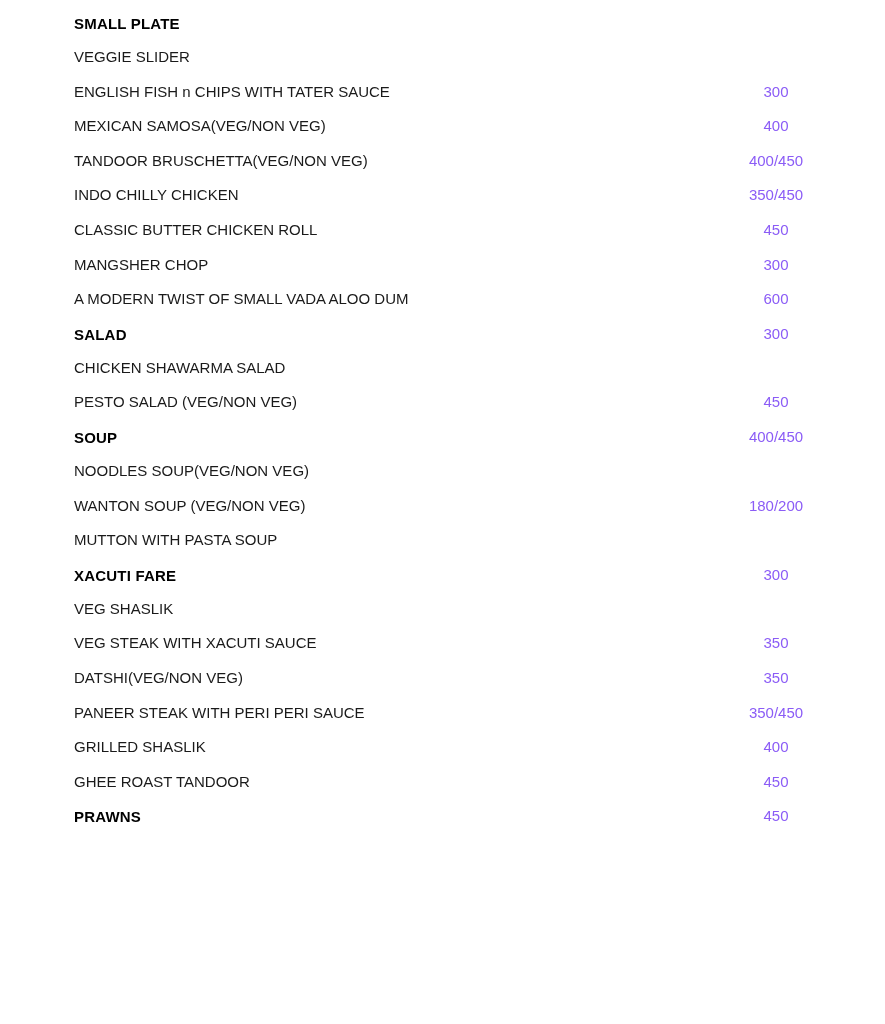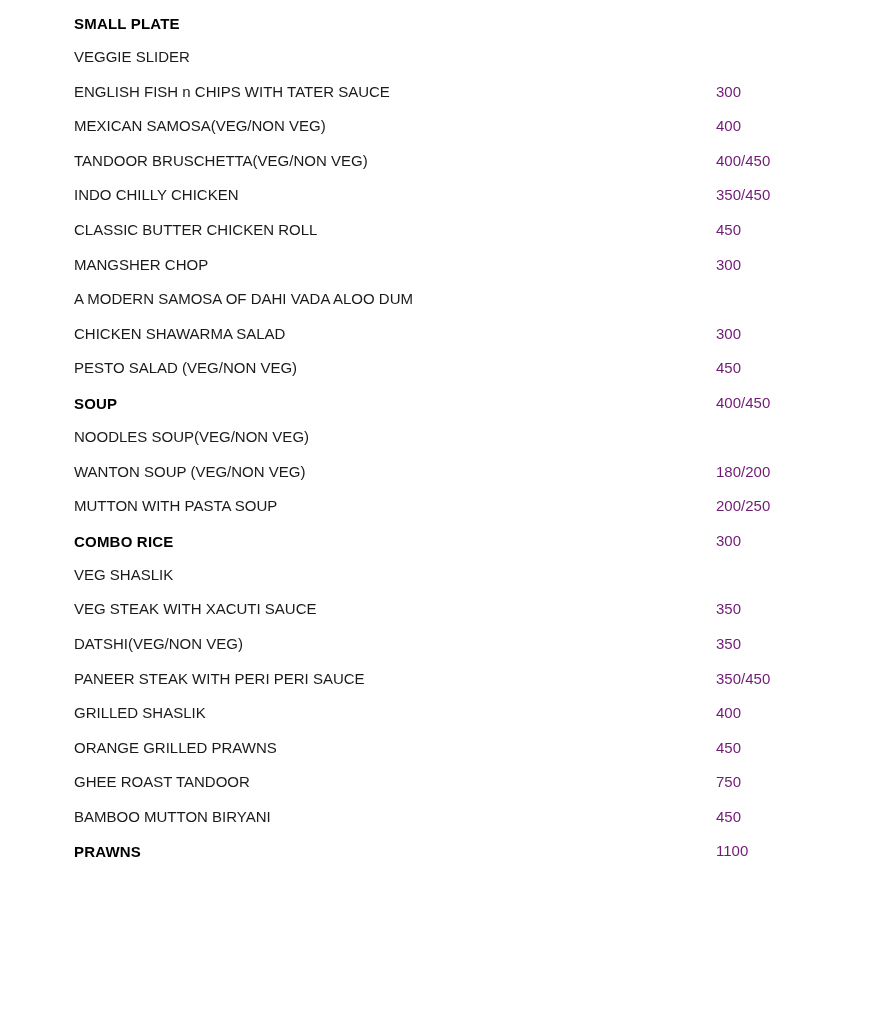--- a/index.html
+++ b/index.html
@@ -35,22 +35,23 @@
   }
   .item-name {
     font-size: 15px;
     color: #1a1a1a;
     line-height: 34.6px;
     white-space: nowrap;
   }
   .item-price {
     position: absolute;
     font-size: 15px;
-    color: #701a75;
+    color: #8b5cf6;
     line-height: 34.6px;
+    text-align: center;
     width: 120px;
   }
   .row-wrap {
     position: relative;
   }
   .price-slot {
     left: 716px;
   }
 </style>
 </head>
@@ -91,27 +92,29 @@
     <div class="row-wrap">
       <div class="item-row">
         <span class="item-name">CLASSIC BUTTER CHICKEN ROLL</span>
       </div>
       <span class="item-price price-slot">300</span>
     </div>
     <div class="row-wrap">
       <div class="item-row">
         <span class="item-name">MANGSHER CHOP</span>
       </div>
+      <span class="item-price price-slot">600</span>
     </div>
     <div class="row-wrap">
       <div class="item-row">
-        <span class="item-name">A MODERN SAMOSA OF DAHI VADA ALOO DUM</span>
+        <span class="item-name">A MODERN TWIST OF SMALL VADA ALOO DUM</span>
       </div>
       <span class="item-price price-slot">300</span>
     </div>
+    <div class="section-heading">SALAD</div>
     <div class="row-wrap">
       <div class="item-row">
         <span class="item-name">CHICKEN SHAWARMA SALAD</span>
       </div>
       <span class="item-price price-slot">450</span>
     </div>
     <div class="row-wrap">
       <div class="item-row">
         <span class="item-name">PESTO SALAD (VEG/NON VEG)</span>
       </div>
@@ -121,29 +124,28 @@
     <div class="row-wrap">
       <div class="item-row">
         <span class="item-name">NOODLES SOUP(VEG/NON VEG)</span>
       </div>
       <span class="item-price price-slot">180/200</span>
     </div>
     <div class="row-wrap">
       <div class="item-row">
         <span class="item-name">WANTON SOUP (VEG/NON VEG)</span>
       </div>
-      <span class="item-price price-slot">200/250</span>
     </div>
     <div class="row-wrap">
       <div class="item-row">
         <span class="item-name">MUTTON WITH PASTA SOUP</span>
       </div>
       <span class="item-price price-slot">300</span>
     </div>
-    <div class="section-heading">COMBO RICE</div>
+    <div class="section-heading">XACUTI FARE</div>
     <div class="row-wrap">
       <div class="item-row">
         <span class="item-name">VEG SHASLIK</span>
       </div>
       <span class="item-price price-slot">350</span>
     </div>
     <div class="row-wrap">
       <div class="item-row">
         <span class="item-name">VEG STEAK WITH XACUTI SAUCE</span>
       </div>
@@ -162,30 +164,18 @@
       <span class="item-price price-slot">400</span>
     </div>
     <div class="row-wrap">
       <div class="item-row">
         <span class="item-name">GRILLED SHASLIK</span>
       </div>
       <span class="item-price price-slot">450</span>
     </div>
     <div class="row-wrap">
       <div class="item-row">
-        <span class="item-name">ORANGE GRILLED PRAWNS</span>
-      </div>
-      <span class="item-price price-slot">750</span>
-    </div>
-    <div class="row-wrap">
-      <div class="item-row">
         <span class="item-name">GHEE ROAST TANDOOR</span>
       </div>
       <span class="item-price price-slot">450</span>
-    </div>
-    <div class="row-wrap">
-      <div class="item-row">
-        <span class="item-name">BAMBOO MUTTON BIRYANI</span>
-      </div>
-      <span class="item-price price-slot">1100</span>
     </div>
     <div class="section-heading">PRAWNS</div>
   </div>
 
 </body></html>

